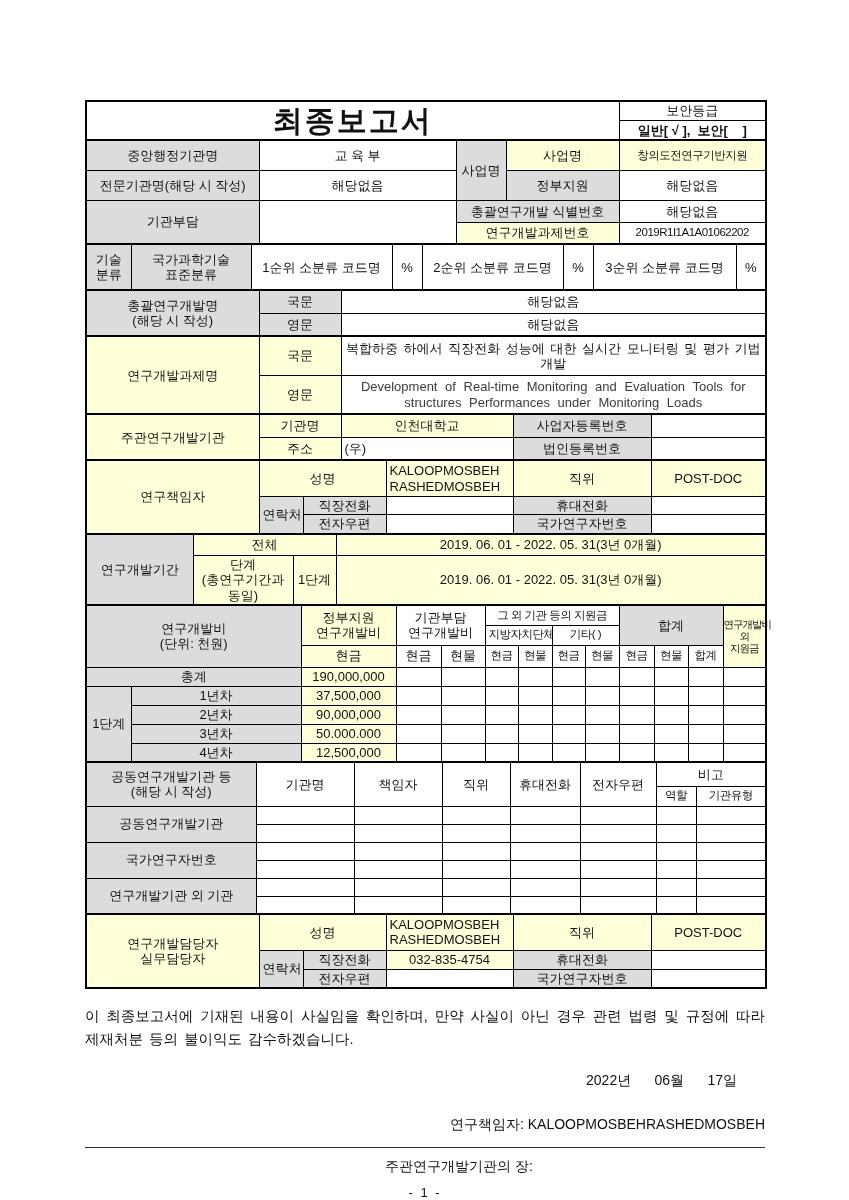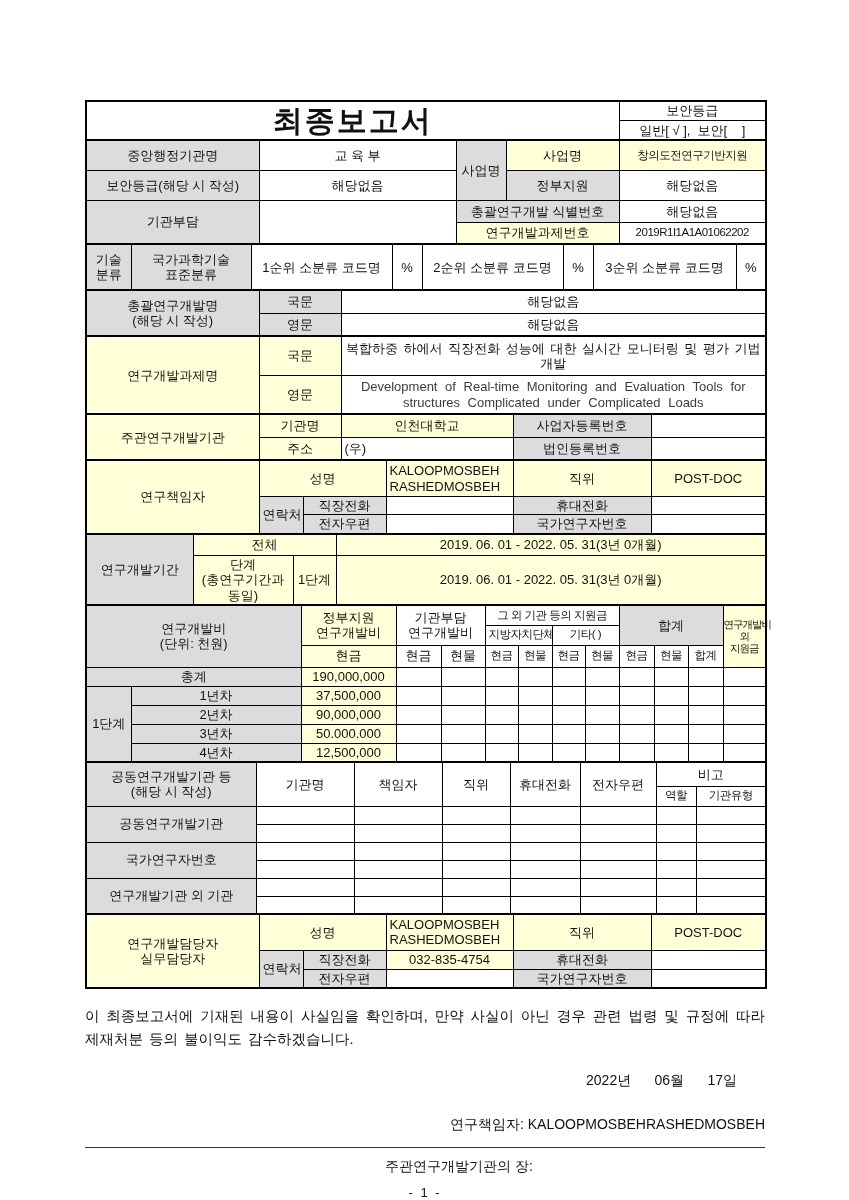--- a/index.html
+++ b/index.html
@@ -27,21 +27,21 @@
     line-height: 1.18;
     text-align: center;
     vertical-align: middle;
     padding: 1px 3px;
     overflow: hidden;
     word-break: keep-all;
   }
   .g { background: #dcdcdc; }
   .y { background: #ffffd8; }
   .pre { white-space: pre-line; }
-  .prsp { white-space: pre; }
+  .prsp { white-space: pre; font-weight: bold; }
   .left { text-align: left; }
   .ovf { overflow: visible; padding: 0; }
   .sm { font-size: 11.5px; letter-spacing: -0.5px; }
   .xs { font-size: 10.5px; letter-spacing: -1px; }
   .doc-title { font-size: 30px; font-weight: bold; letter-spacing: 2px; border-right: 1px solid #000; }
   .eng { color: #3c3c3c; word-spacing: 4px; }
   .kor-title { word-spacing: 2px; }
   .num { letter-spacing: 0; }
   .footer-block { width: 680px; }
   .decl { margin-top: 16px; font-size: 14.5px; line-height: 1.55; text-align: justify; word-spacing: 2px; }
@@ -83,21 +83,21 @@
         </colgroup>
       <tbody>
           <tr style="height:30px">
         <td class="g">중앙행정기관명</td>
         <td>교 육 부</td>
         <td rowspan="2" class="g">사업명</td>
         <td class="y">사업명</td>
         <td class="y sm">창의도전연구기반지원</td>
       </tr>
       <tr style="height:30px">
-        <td class="g">보안등급(해당 시 작성)</td>
+        <td class="g">전문기관명(해당 시 작성)</td>
         <td>해당없음</td>
         <td class="g">정부지원</td>
         <td>해당없음</td>
       </tr>
       <tr style="height:22px">
         <td rowspan="2" class="g">기관부담</td>
         <td rowspan="2"></td>
         <td colspan="2" class="g">총괄연구개발 식별번호</td>
         <td>해당없음</td>
       </tr>
@@ -162,21 +162,21 @@
           <col style="width:425px">
         </colgroup>
       <tbody>
           <tr style="height:39px">
         <td rowspan="2" class="y">연구개발과제명</td>
         <td class="y">국문</td>
         <td class="kor-title">복합하중 하에서 직장전화 성능에 대한 실시간 모니터링 및 평가 기법 개발</td>
       </tr>
       <tr style="height:39px">
         <td class="y">영문</td>
-        <td class="eng">Development of Real-time Monitoring and Evaluation Tools for structures Complicated under Complicated Loads</td>
+        <td class="eng">Development of Real-time Monitoring and Evaluation Tools for structures Performances under Monitoring Loads</td>
       </tr>
     </tbody>
       </table>
 
     <table class="sec">
       <colgroup>
           <col style="width:173px">
           <col style="width:82px">
           <col style="width:172px">
           <col style="width:138px">

